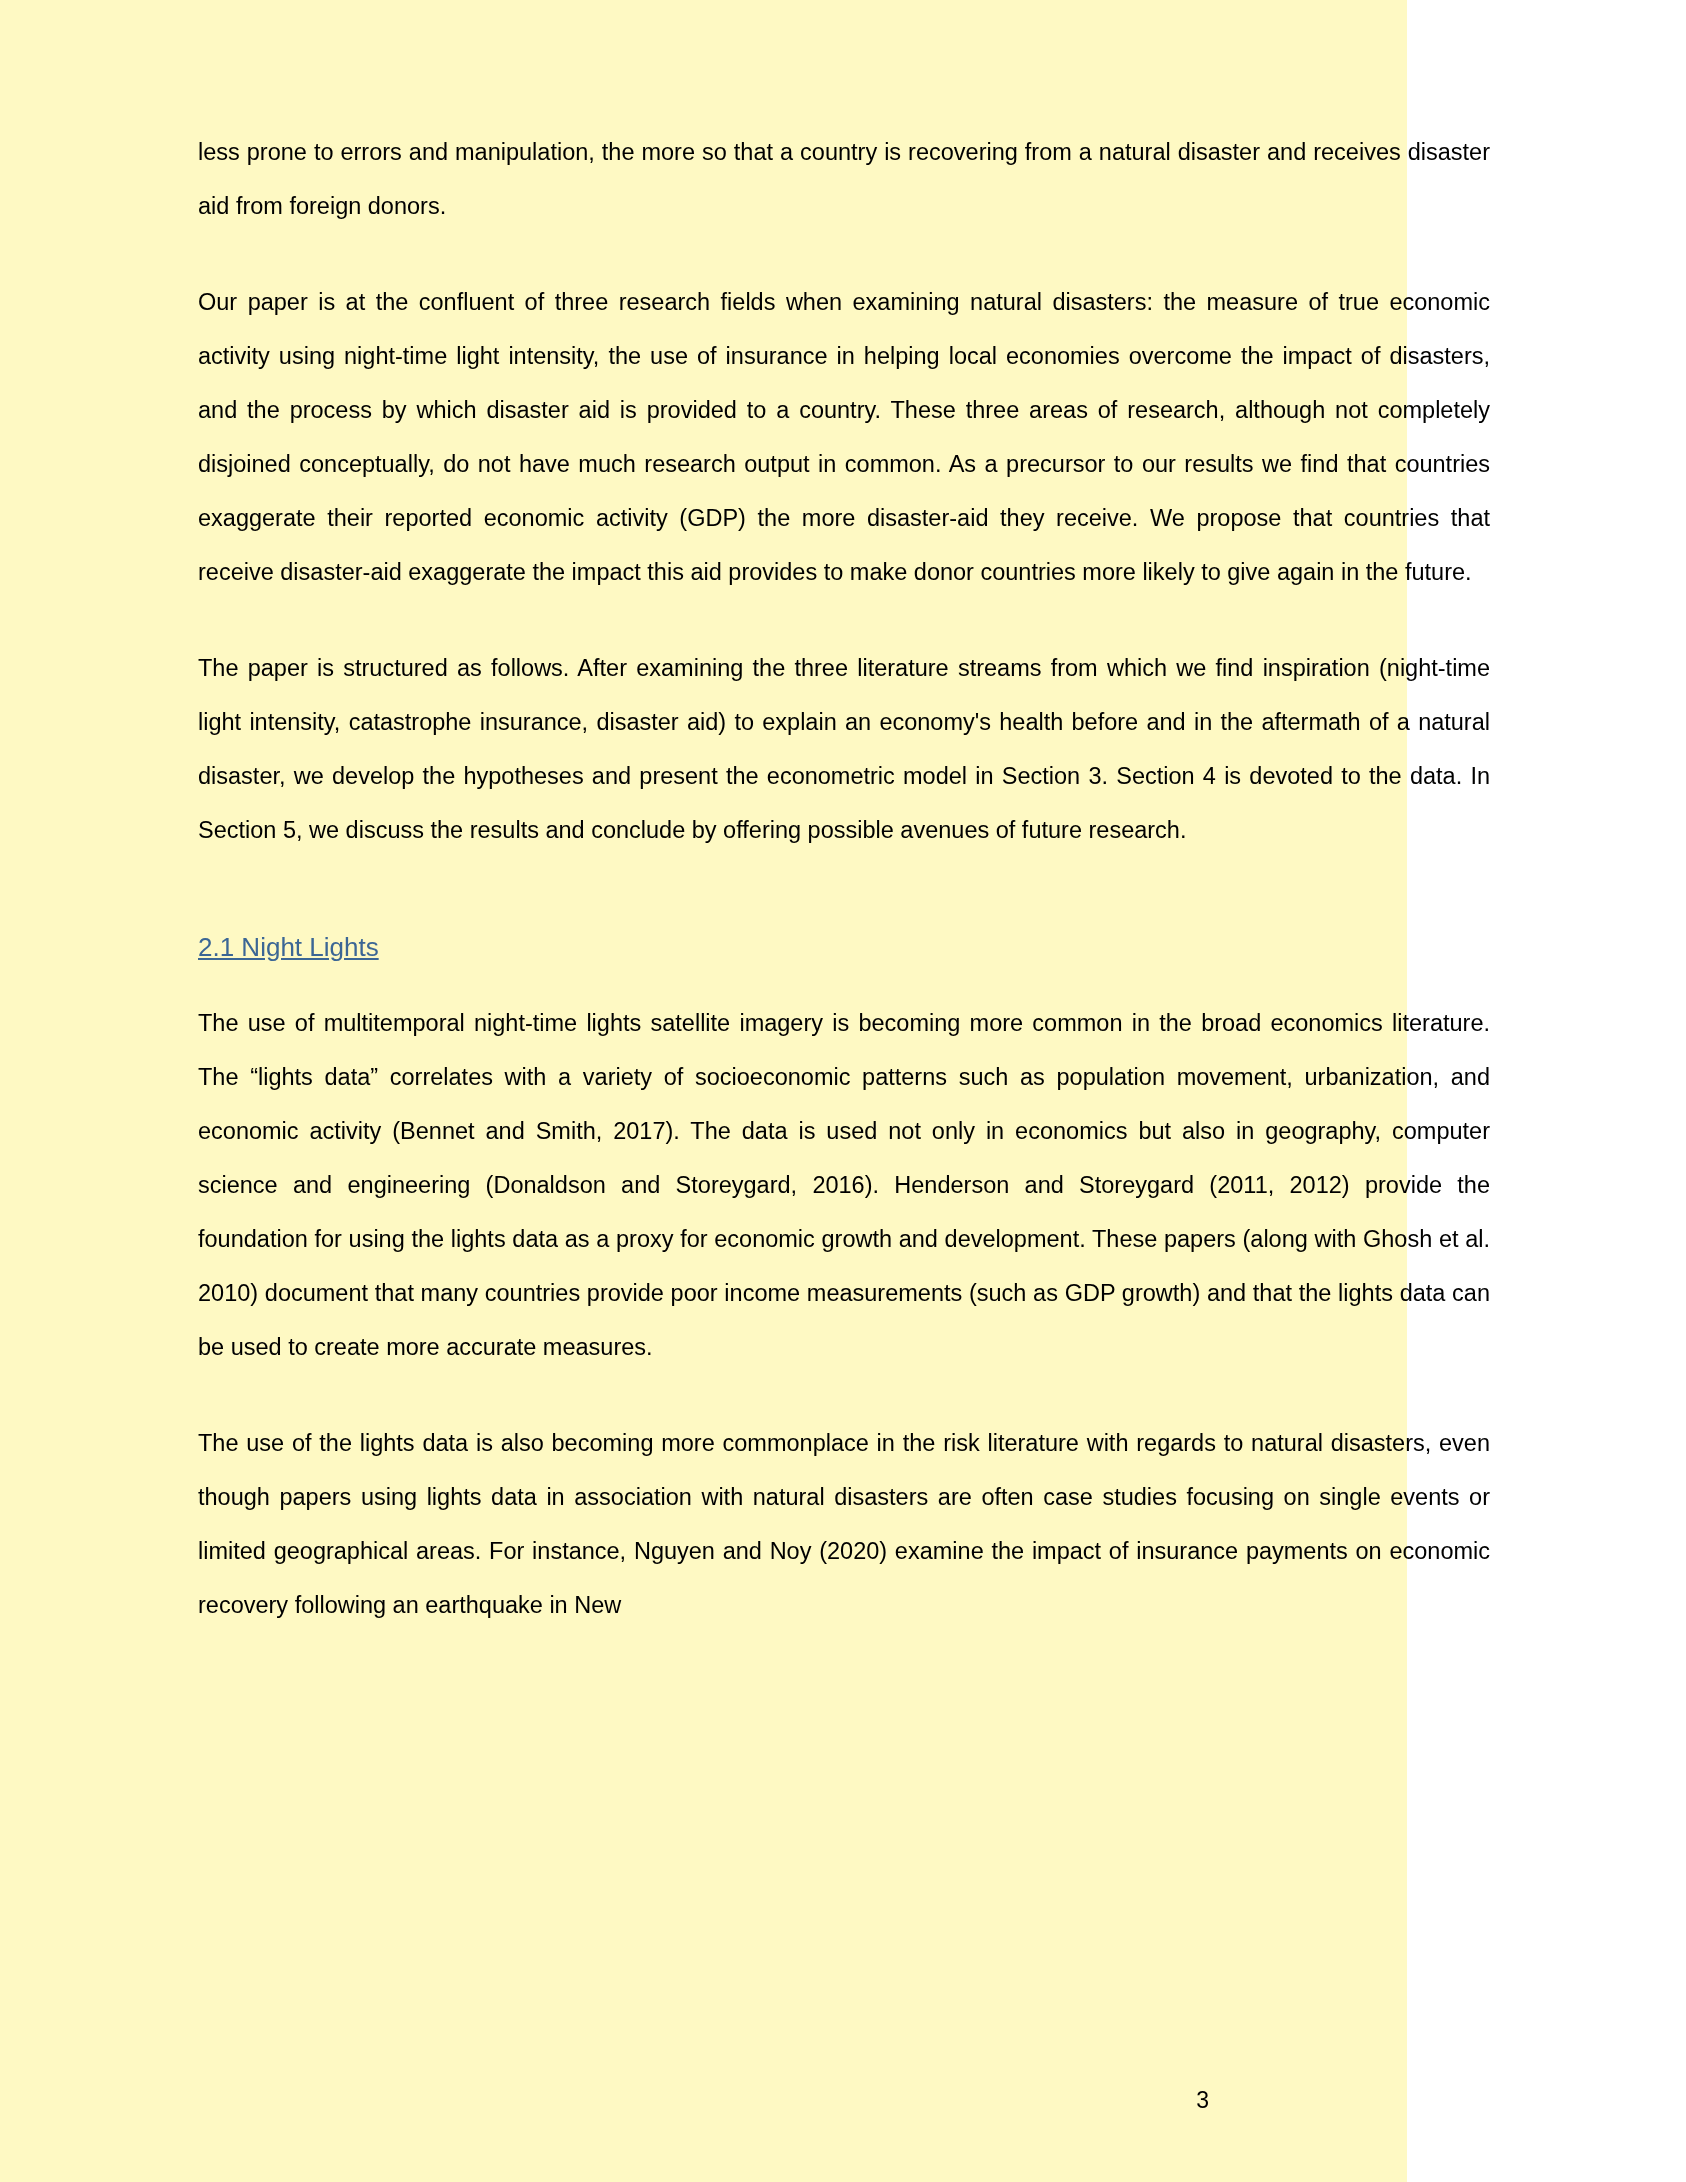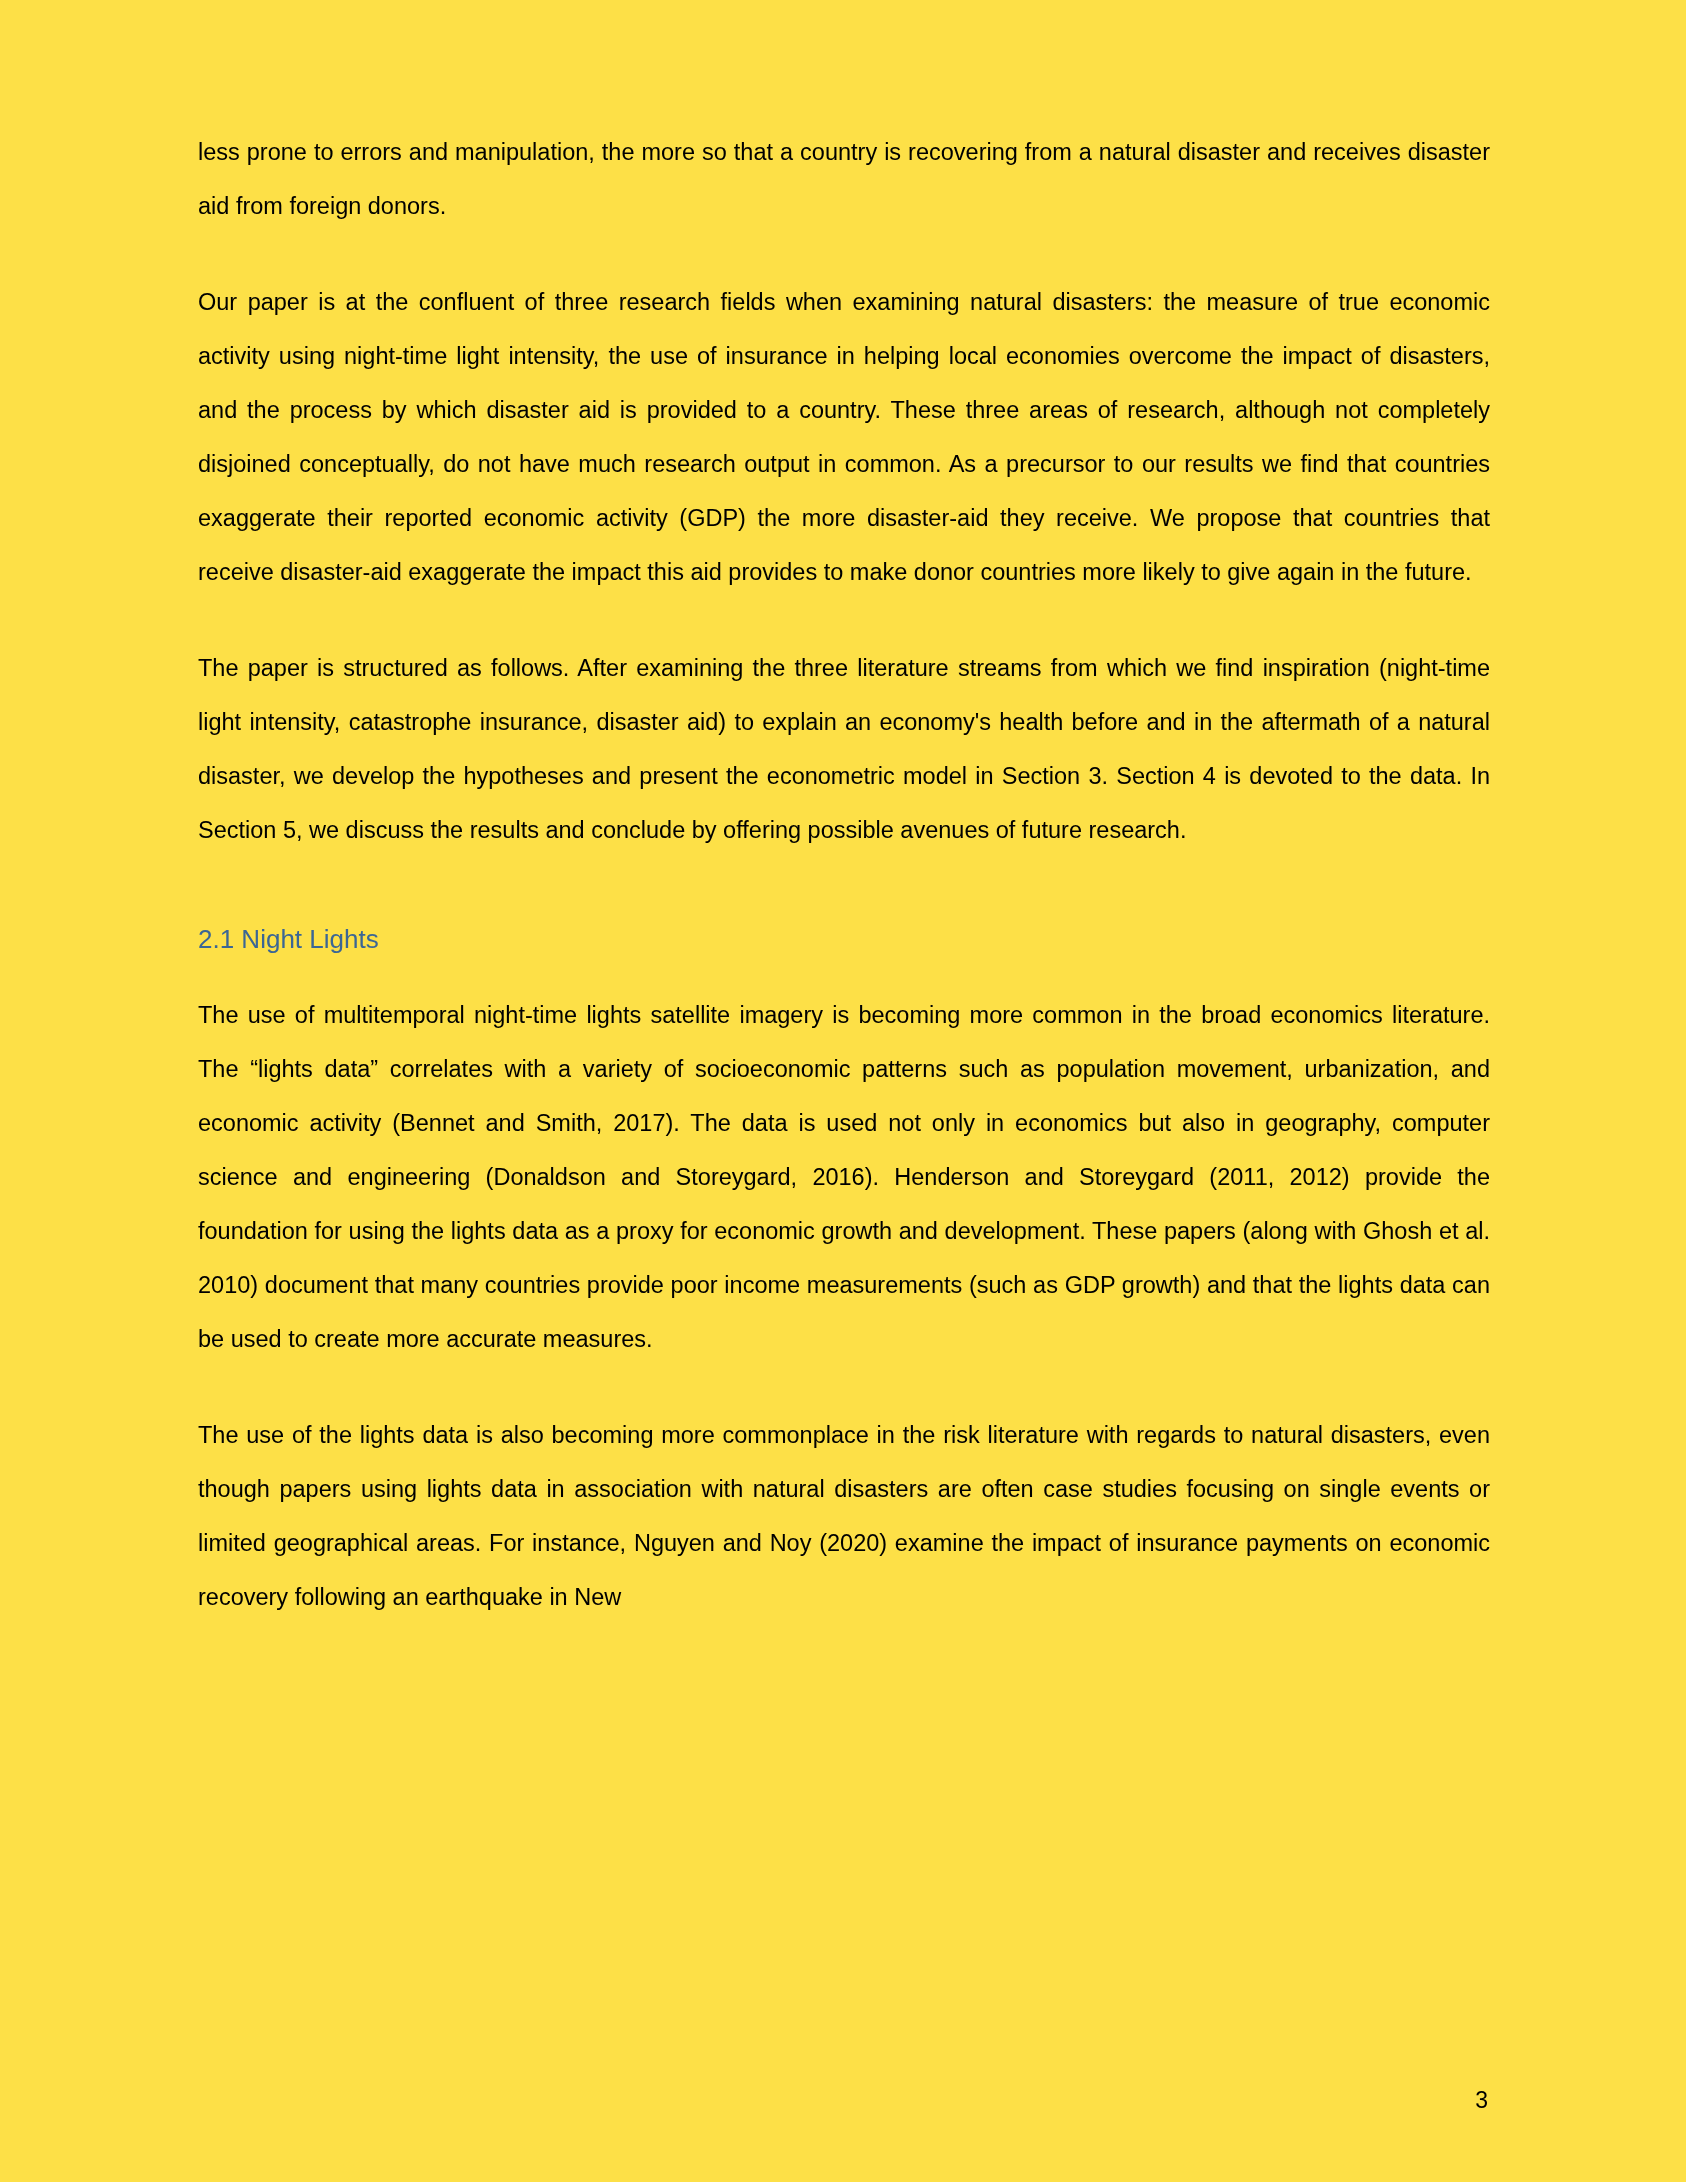--- a/index.html
+++ b/index.html
@@ -5,24 +5,24 @@
   html, body {
     margin: 0;
     padding: 0;
     background: #ffffff;
   }
   body {
     font-family: "Liberation Sans", sans-serif;
     color: #000000;
   }
   .page {
-    width: 1686px;
+    width: 1407px;
     height: 2183px;
     position: relative;
-    background: #fde047;
+    background: #fef9c3;
     box-sizing: border-box;
     padding: 125px 198px 55px 198px;
   }
   .content {
     width: 1292px;
   }
   p.body-text {
     font-size: 23.5px;
     line-height: 54px;
     text-align: justify;
@@ -43,22 +43,23 @@
     color: #000000;
   }
   h2.section-heading .num {
     display: inline-block;
     width: 42px;
   }
   h3.subsection-heading {
     font-size: 26px;
     font-weight: normal;
     color: #3b6695;
-    margin: 0 0 26px 0;
+    margin: 8px 0 26px 0;
     line-height: 46px;
+    text-decoration: underline;
   }
   .page-number {
     position: absolute;
     right: 198px;
     bottom: 69px;
     font-size: 23px;
     color: #000000;
   }
   .spacer-before-heading {
     height: 16.6px;

